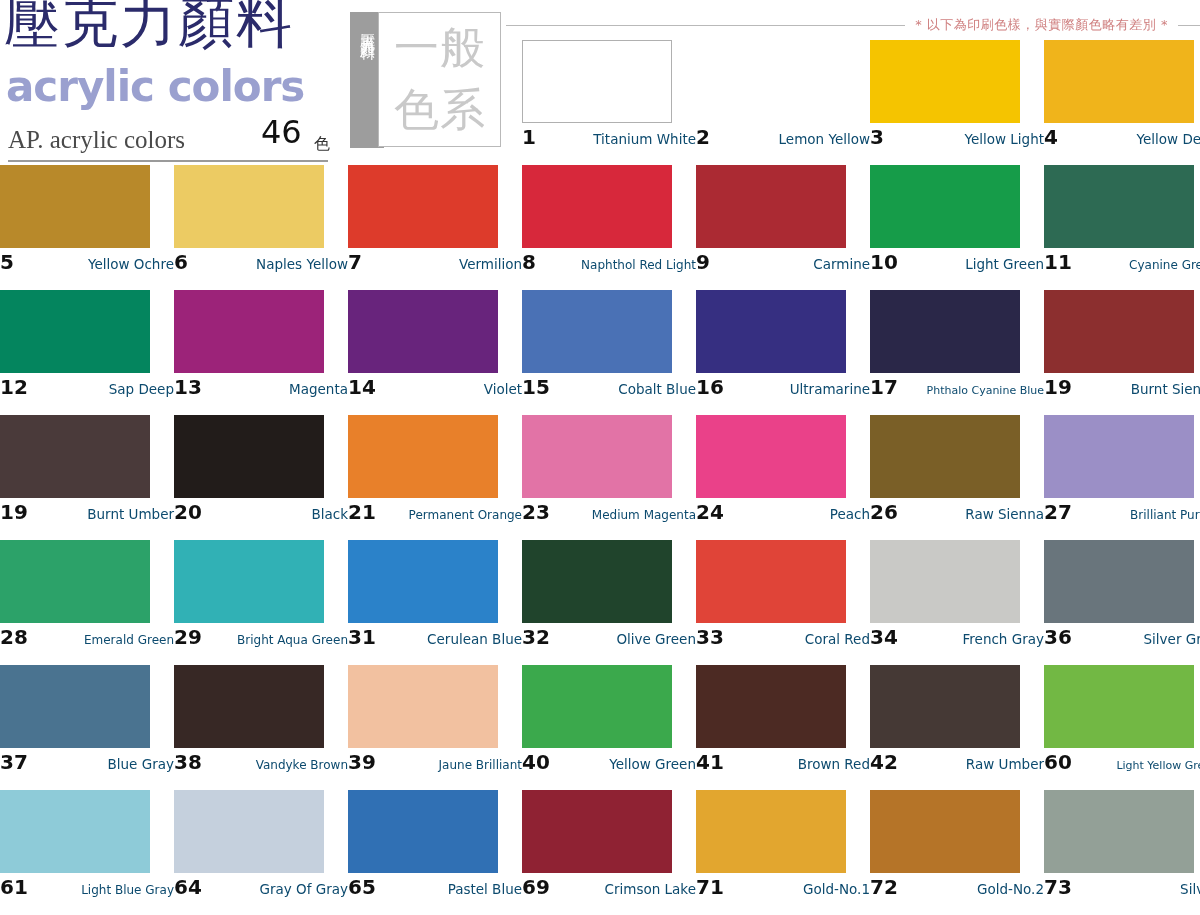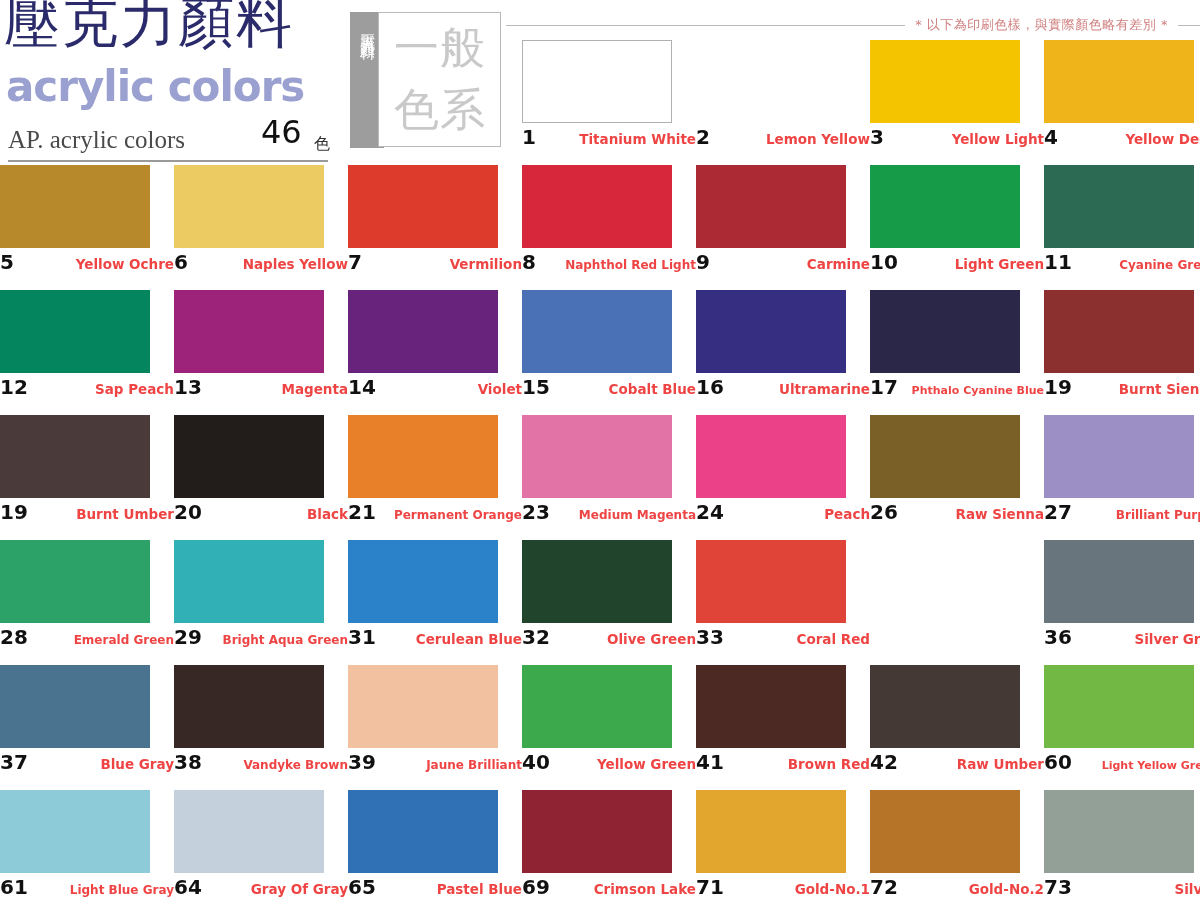--- a/index.html
+++ b/index.html
@@ -208,23 +208,23 @@
   .cap-num {
     font-family: "DejaVu Sans", sans-serif;
     font-weight: bold;
     font-size: 20px;
     color: #111111;
     line-height: 1;
     flex: 0 0 auto;
   }
   .cap-name {
     font-family: "DejaVu Sans", sans-serif;
-    font-weight: bold;
+    font-weight: normal;
     font-size: 13.5px;
-    color: #ef4444;
+    color: #0c4a6e;
     line-height: 1;
     white-space: nowrap;
     flex: 1 1 auto;
     text-align: right;
     padding-left: 6px;
   }
   .cap-name.tight { font-size: 12px; }
   .cap-name.tighter { font-size: 11px; }
 </style>
 </head>
@@ -337,21 +337,21 @@
             <span class="cap-num">11</span>
             <span class="cap-name tight">Cyanine Green</span>
           </div>
         </div>
       </div>
       <div class="row">
         <div class="cell" style="left: 0px;">
           <div class="chip" style="background: rgb(4, 133, 94);"></div>
           <div class="caption">
             <span class="cap-num">12</span>
-            <span class="cap-name">Sap Peach</span>
+            <span class="cap-name">Sap Deep</span>
           </div>
         </div>
         <div class="cell" style="left: 174px;">
           <div class="chip" style="background: rgb(156, 35, 121);"></div>
           <div class="caption">
             <span class="cap-num">13</span>
             <span class="cap-name">Magenta</span>
           </div>
         </div>
         <div class="cell" style="left: 348px; border-radius: 9px;">
@@ -470,20 +470,27 @@
             <span class="cap-name">Olive Green</span>
           </div>
         </div>
         <div class="cell" style="left: 696px;">
           <div class="chip" style="background: rgb(224, 68, 56);"></div>
           <div class="caption">
             <span class="cap-num">33</span>
             <span class="cap-name">Coral Red</span>
           </div>
         </div>
+        <div class="cell" style="left: 870px;">
+          <div class="chip" style="background: rgb(201, 201, 198);"></div>
+          <div class="caption">
+            <span class="cap-num">34</span>
+            <span class="cap-name">French Gray</span>
+          </div>
+        </div>
         <div class="cell" style="left: 1044px;">
           <div class="chip" style="background: rgb(105, 117, 124);"></div>
           <div class="caption">
             <span class="cap-num">36</span>
             <span class="cap-name">Silver Gray</span>
           </div>
         </div>
       </div>
       <div class="row">
         <div class="cell" style="left: 0px;">

